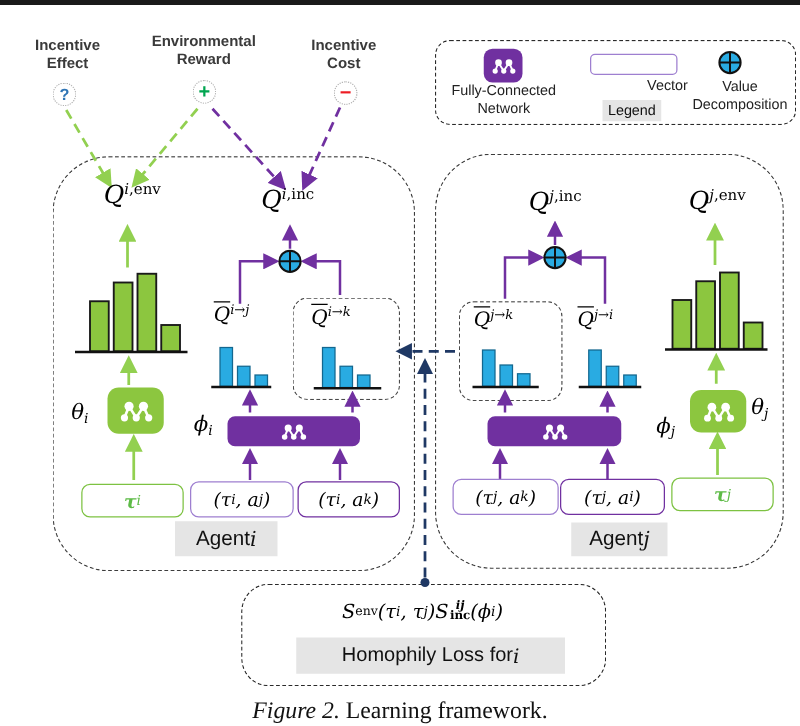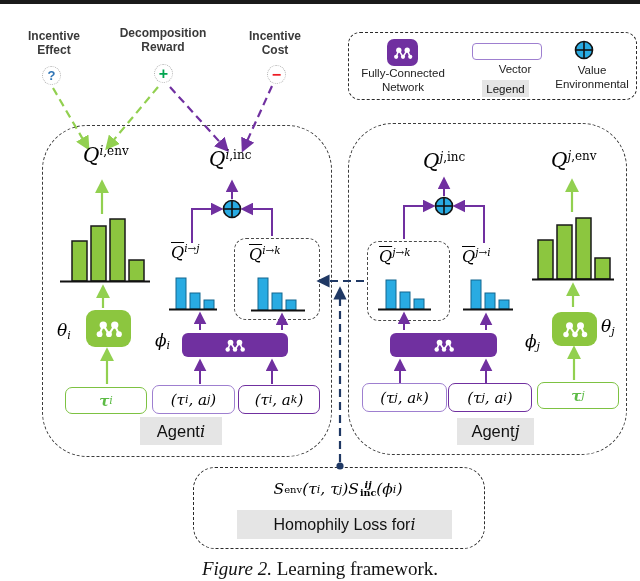--- a/index.html
+++ b/index.html
@@ -33,21 +33,21 @@
   svg.overlay{position:absolute;left:0;top:0;pointer-events:none;}
 </style>
 </head>
 <body>
 
 <div id="canvas">
 
   <div class="abs topbar"></div>
 
   <div class="abs toplabel" style="left:14px;top:29px;width:80px;">Incentive Effect</div>
-  <div class="abs toplabel" style="left:113px;top:26px;width:100px;">Decomposition Reward</div>
+  <div class="abs toplabel" style="left:113px;top:26px;width:100px;">Environmental Reward</div>
   <div class="abs toplabel" style="left:234px;top:29px;width:82px;">Incentive Cost</div>
 
   <div class="abs dotcirc" style="left:42px;top:66px;color:#2E74B5;font-size:13px;">?</div>
   <div class="abs dotcirc" style="left:154px;top:64px;color:#00A550;font-size:16px;">+</div>
   <div class="abs dotcirc" style="left:267px;top:65px;color:#ED1C24;font-size:16px;">−</div>
 
   <div class="abs legendbox" style="left:348px;top:32px;width:287px;height:66px;"></div>
   <div class="abs netic" style="left:387px;top:39px;width:31px;height:27px;background:#7030A0;border-radius:7px;">
     <svg width="20" height="16" viewBox="0 0 100 84">
       <g stroke="#fff" stroke-width="8">
@@ -60,23 +60,23 @@
           <circle cx="28" cy="27" r="14"></circle>
           <circle cx="72" cy="27" r="14"></circle>
           <circle cx="14" cy="62" r="11"></circle>
           <circle cx="50" cy="62" r="11"></circle>
           <circle cx="88" cy="62" r="11"></circle>
         </g>
     </svg>
   </div>
   <div class="abs sans" style="left:352px;top:66px;width:102px;font-size:11.5px;line-height:14px;text-align:center;color:#222;">Fully-Connected Network</div>
   <div class="abs" style="left:472px;top:43px;width:68px;height:15px;border:1.4px solid #9E7FD0;border-radius:4px;background:#fff;"></div>
-  <div class="abs sans" style="left:481px;top:63px;width:68px;font-size:11.5px;text-align:center;color:#222;">Vector</div>
+  <div class="abs sans" style="left:500px;top:63px;width:68px;font-size:11.5px;text-align:center;color:#222;">Vector</div>
   <div class="abs pink ctr sans" style="left:482px;top:80px;width:47px;height:17px;font-size:11.5px;">Legend</div>
-  <div class="abs sans" style="left:548px;top:63px;width:88px;font-size:11.5px;line-height:14px;text-align:center;color:#222;">Value Environmental</div>
+  <div class="abs sans" style="left:548px;top:63px;width:88px;font-size:11.5px;line-height:14px;text-align:center;color:#222;">Value Decomposition</div>
 
   <div class="abs dashedbox" style="left:42px;top:125px;width:288px;height:330px;"></div>
   <div class="abs dashedbox" style="left:348px;top:123px;width:277px;height:330px;"></div>
 
   <div class="abs minidash" style="left:234px;top:238px;width:84px;height:80px;"></div>
   <div class="abs minidash" style="left:367px;top:241px;width:81px;height:78px;"></div>
 
   <div class="abs" style="left:193px;top:467px;width:290px;height:80px;border:1.6px dashed #2a2a2a;border-radius:22px;"></div>
 
   <svg class="overlay" width="640" height="581">

